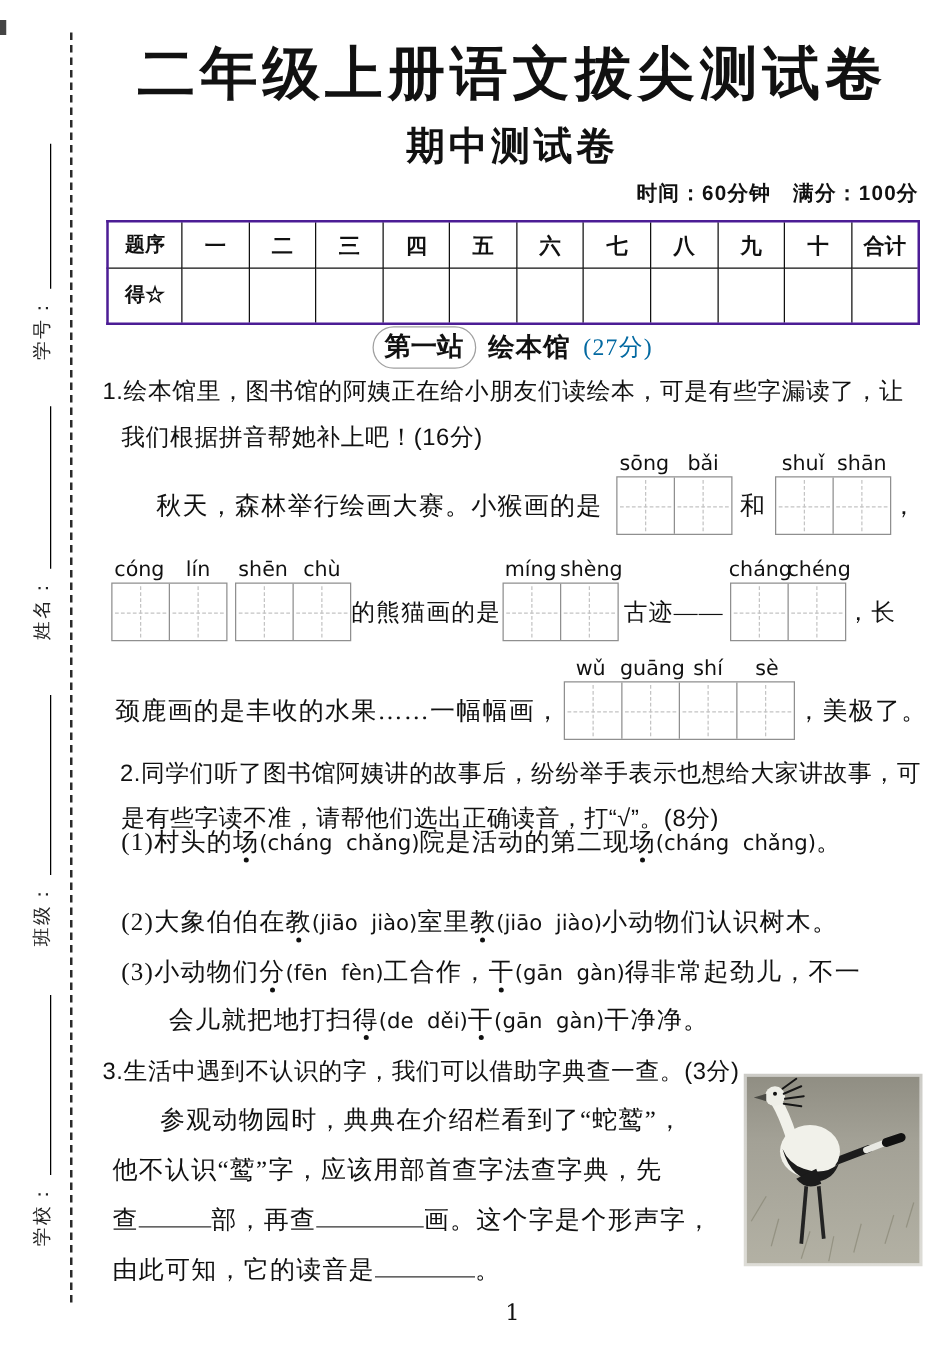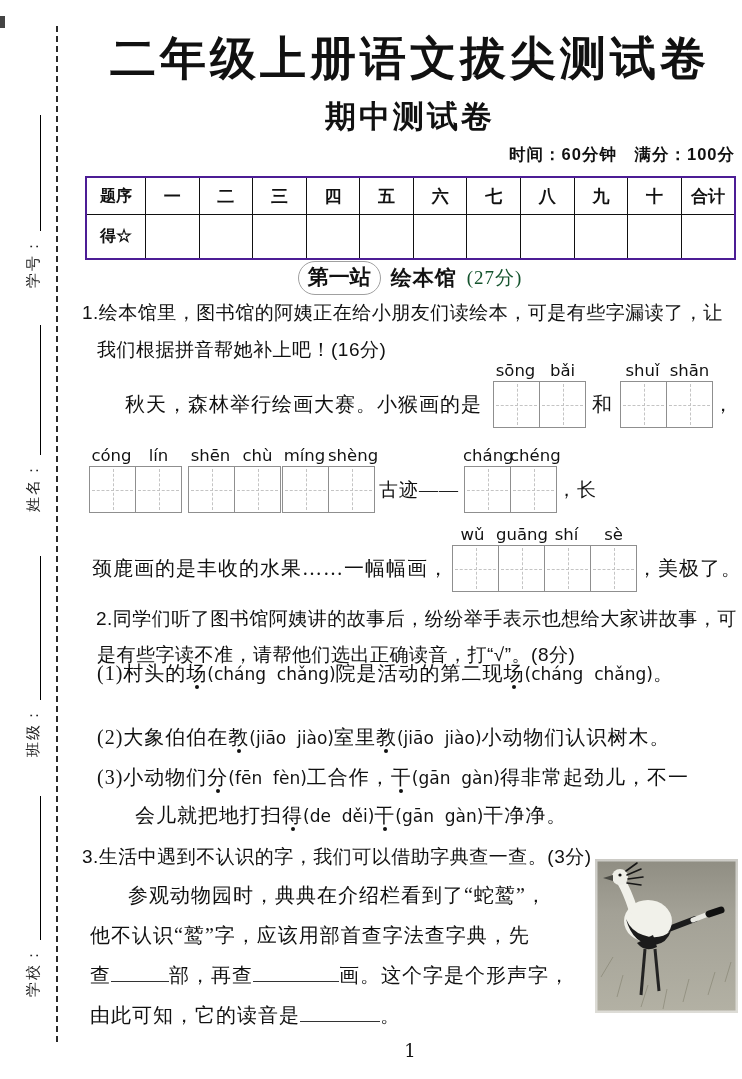--- a/index.html
+++ b/index.html
@@ -22,34 +22,34 @@
                table-layout:fixed;border:2px solid #4c1d95;}
   .score-table td{border:1px solid #111;text-align:center;font-weight:700;font-size:17px;padding:0;}
   .score-table tr.hdr td{height:36px;}
   .score-table tr.val td{height:43px;}
   .score-table td.first{width:58px;font-size:16px;}
   
   .section-head{position:absolute;left:85px;top:261px;width:650px;display:flex;
                 justify-content:center;align-items:center;gap:10px;}
   .badge{border:1.6px solid #a0a0a0;border-radius:17px;padding:1px 9px 3px;font-size:21px;font-weight:800;}
   .sec-name{font-size:21px;font-weight:800;letter-spacing:1px;}
-  .sec-points{font-family:"Liberation Serif",serif;font-size:19px;letter-spacing:1px;color:#14532d;}
+  .sec-points{font-family:"Liberation Serif",serif;font-size:19px;letter-spacing:1px;color:#0369a1;}
   
   .hei{position:absolute;font-size:19px;letter-spacing:0.5px;white-space:nowrap;}
   .kai-line{position:absolute;font-family:"Liberation Serif",serif;font-size:20px;
             letter-spacing:1px;white-space:nowrap;}
   .py{font-family:"DejaVu Sans",sans-serif;font-size:17px;white-space:pre;letter-spacing:0;}
   .zd{position:relative;}
   .zd::after{content:"";position:absolute;left:50%;bottom:-5px;transform:translateX(-50%);
              width:4px;height:4px;border-radius:50%;background:#111;}
   
   .prow{position:absolute;display:flex;align-items:flex-end;}
   .prow .txt{font-family:"Liberation Serif",serif;font-size:20px;letter-spacing:1px;
              white-space:nowrap;padding-bottom:10px;}
-  .pgroup{display:flex;flex-direction:column;align-items:flex-end;}
+  .pgroup{display:flex;flex-direction:column;align-items:center;}
   .pyrow{display:flex;}
   .pyrow span{width:47px;text-align:center;font-family:"DejaVu Sans",sans-serif;
               font-size:16.5px;color:#111;white-space:nowrap;line-height:20px;}
   .cellbox{display:flex;border:1.8px solid #8f8f8f;background:#fff;}
   .cell{width:45px;height:45px;position:relative;}
   .cell + .cell{border-left:1.8px solid #8f8f8f;}
   .cell::before{content:"";position:absolute;left:2px;right:2px;top:50%;border-top:1px dashed #c4c4c4;}
   .cell::after{content:"";position:absolute;top:2px;bottom:2px;left:50%;border-left:1px dashed #c4c4c4;}
   
   .blank{display:inline-block;border-bottom:1.3px solid #333;height:16px;vertical-align:baseline;}
@@ -170,20 +170,21 @@
     <div class="pgroup" style="margin-left:5px;">
       <div class="pyrow">
         <span>shēn</span>
         <span>chù</span>
       </div>
       <div class="cellbox">
           <div class="cell"></div>
           <div class="cell"></div>
         </div>
     </div>
+    <span class="txt" style="font-size:19px;">的熊猫画的是</span>
     <div class="pgroup">
       <div class="pyrow">
         <span>míng</span>
         <span>shèng</span>
       </div>
       <div class="cellbox">
           <div class="cell"></div>
           <div class="cell"></div>
         </div>
     </div>

